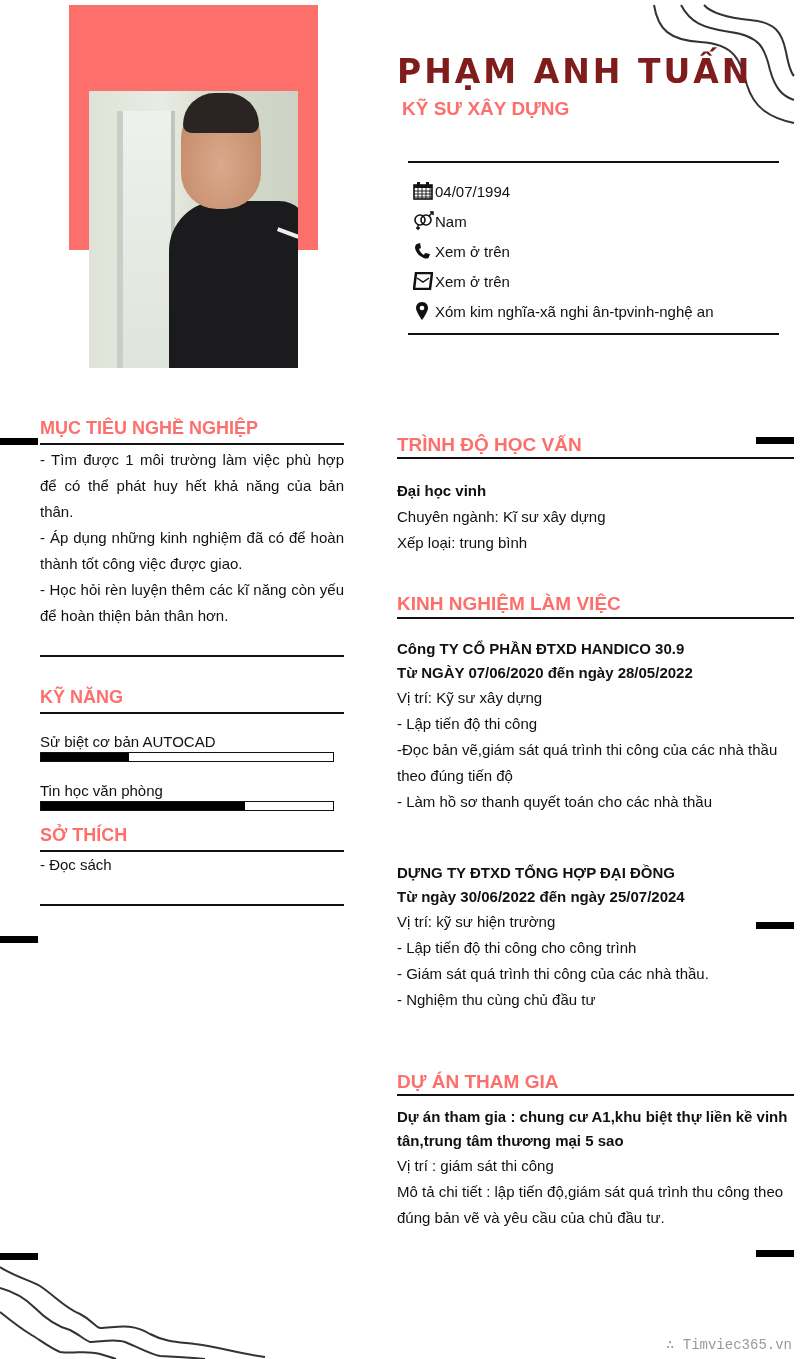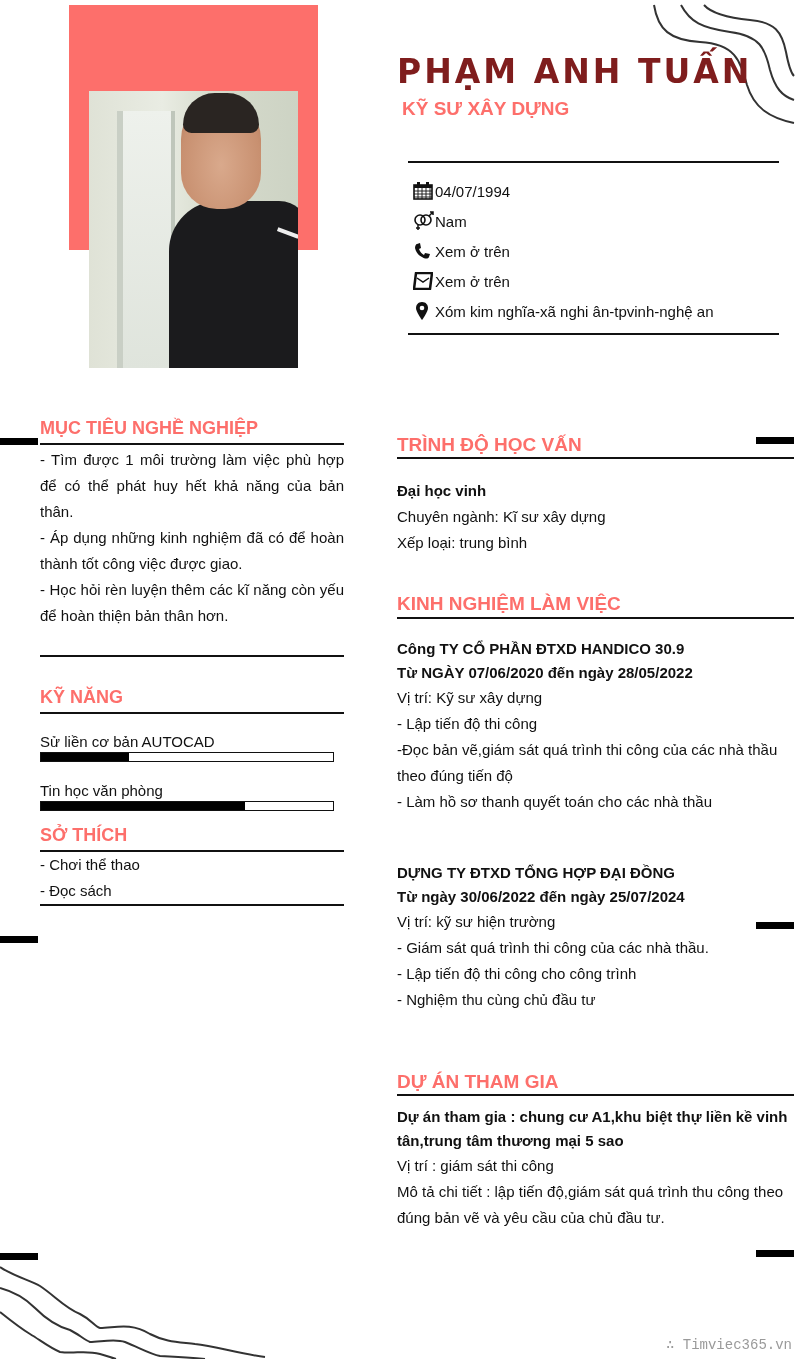--- a/index.html
+++ b/index.html
@@ -132,33 +132,32 @@
 <div class="abs rule left-col" style="top:443px;"></div>
 <div class="abs left-col txt justify" style="top:447px;">
   <div>- Tìm được 1 môi trường làm việc phù hợp để có thể phát huy hết khả năng của bản thân.</div>
   <div>- Áp dụng những kinh nghiệm đã có để hoàn thành tốt công việc được giao.</div>
   <div>- Học hỏi rèn luyện thêm các kĩ năng còn yếu để hoàn thiện bản thân hơn.</div>
 </div>
 <div class="abs rule left-col" style="top:655px;"></div>
 
 <div class="abs left-col sec-title" style="top:687px;">KỸ NĂNG</div>
 <div class="abs rule left-col" style="top:712px;"></div>
-<div class="abs left-col" style="top:733px;font-size:15px;">Sử liền cơ bản AUTOCAD</div>
+<div class="abs left-col" style="top:733px;font-size:15px;">Sử biệt cơ bản AUTOCAD</div>
 <div class="abs bar" style="top:752px;">
     <div class="fill" style="width:30%;"></div>
   </div>
 <div class="abs left-col" style="top:782px;font-size:15px;">Tin học văn phòng</div>
 <div class="abs bar" style="top:801px;">
     <div class="fill" style="width:70%;"></div>
   </div>
 
 <div class="abs left-col sec-title" style="top:825px;">SỞ THÍCH</div>
 <div class="abs rule left-col" style="top:850px;"></div>
 <div class="abs left-col txt" style="top:852px;">
-  <div>- Chơi thể thao</div>
   <div>- Đọc sách</div>
 </div>
 <div class="abs rule left-col" style="top:904px;"></div>
 
 <div class="abs right-col sec-title" style="top:434px;font-size:19px;">TRÌNH ĐỘ HỌC VẤN</div>
 <div class="abs rule right-col" style="top:457px;"></div>
 <div class="abs right-col txt" style="top:478px;">
   <div class="bold">Đại học vinh</div>
   <div>Chuyên ngành: Kĩ sư xây dựng</div>
   <div>Xếp loại: trung bình</div>
@@ -171,22 +170,22 @@
   <div class="bold" style="line-height:24px;">Từ NGÀY 07/06/2020 đến ngày 28/05/2022</div>
   <div>Vị trí: Kỹ sư xây dựng</div>
   <div>- Lập tiến độ thi công</div>
   <div>-Đọc bản vẽ,giám sát quá trình thi công của các nhà thầu theo đúng tiến độ</div>
   <div>- Làm hồ sơ thanh quyết toán cho các nhà thầu</div>
 </div>
 <div class="abs right-col txt" style="top:861px;width:390px;">
   <div class="bold" style="line-height:24px;">DỰNG TY ĐTXD TỔNG HỢP ĐẠI ĐỒNG</div>
   <div class="bold" style="line-height:24px;">Từ ngày 30/06/2022 đến ngày 25/07/2024</div>
   <div>Vị trí: kỹ sư hiện trường</div>
+  <div>- Lập tiến độ thi công cho công trình</div>
   <div>- Giám sát quá trình thi công của các nhà thầu.</div>
-  <div>- Lập tiến độ thi công cho công trình</div>
   <div>- Nghiệm thu cùng chủ đầu tư</div>
 </div>
 
 <div class="abs right-col sec-title" style="top:1071px;font-size:19px;">DỰ ÁN THAM GIA</div>
 <div class="abs rule right-col" style="top:1094px;"></div>
 <div class="abs right-col txt" style="top:1105px;width:392px;">
   <div class="bold" style="line-height:24px;">Dự án tham gia : chung cư A1,khu biệt thự liền kề vinh tân,trung tâm thương mại 5 sao</div>
   <div>Vị trí : giám sát thi công</div>
   <div>Mô tả chi tiết : lập tiến độ,giám sát quá trình thu công theo đúng bản vẽ và yêu cầu của chủ đầu tư.</div>
 </div>

